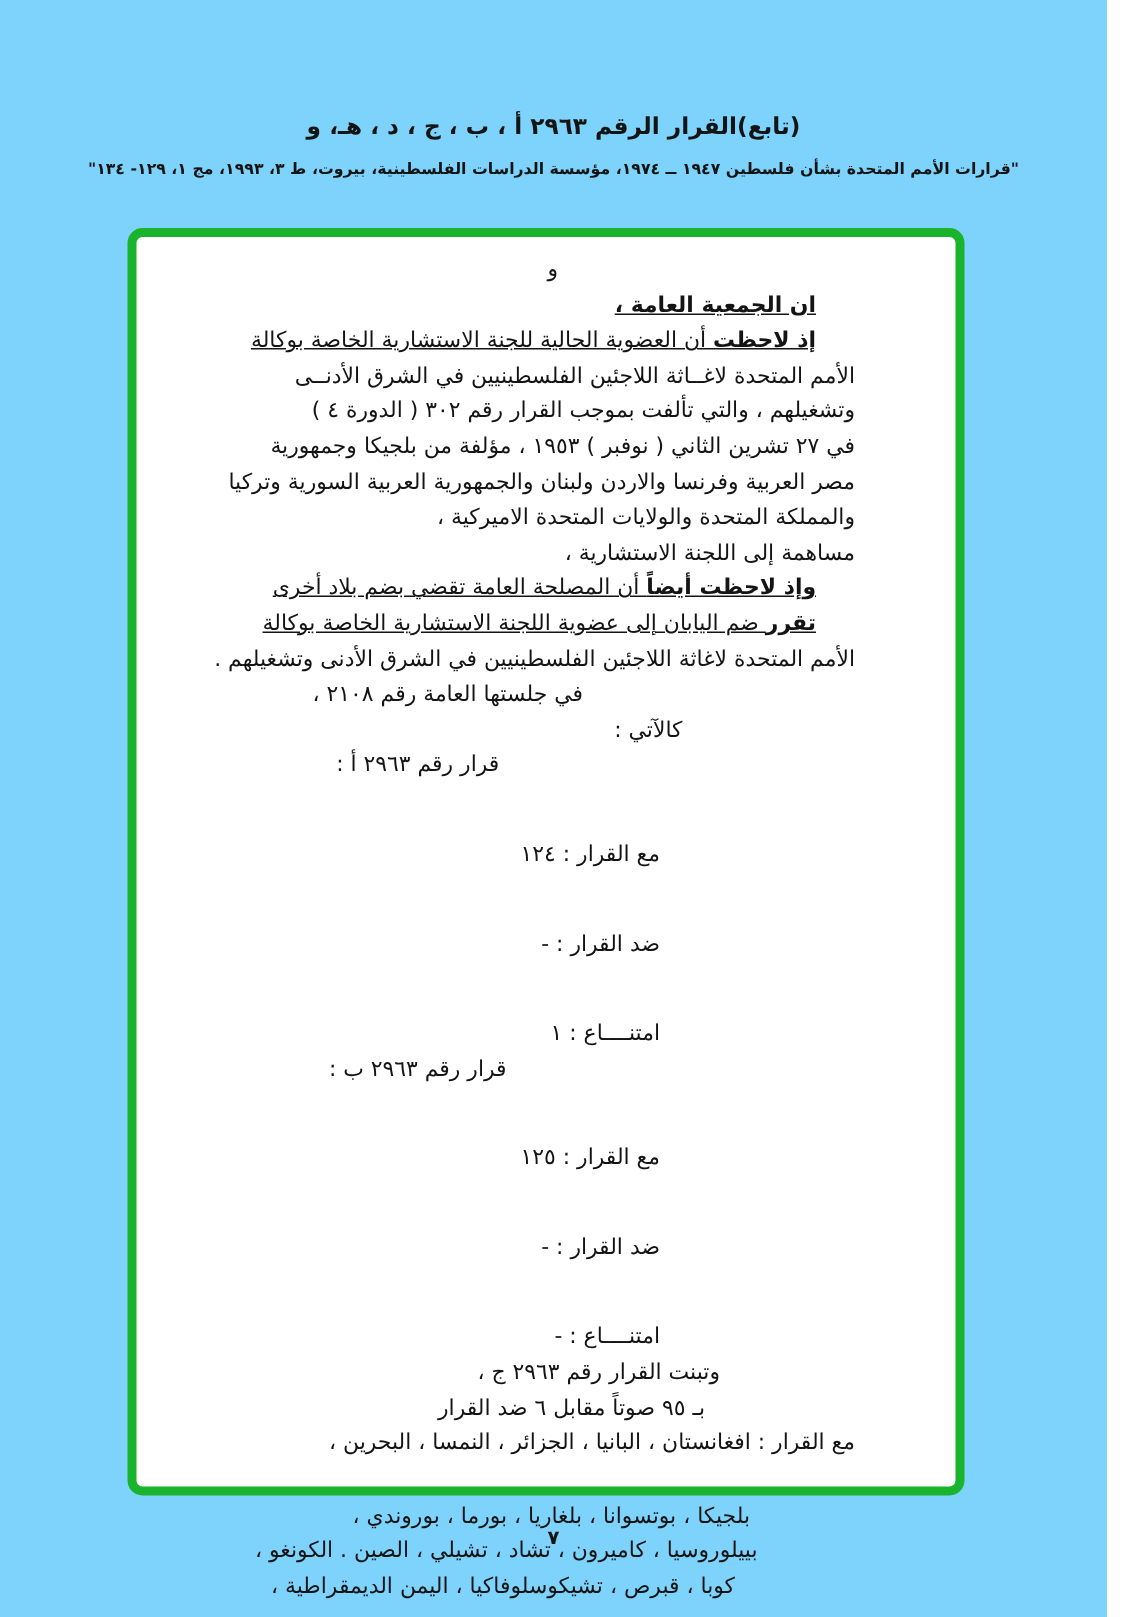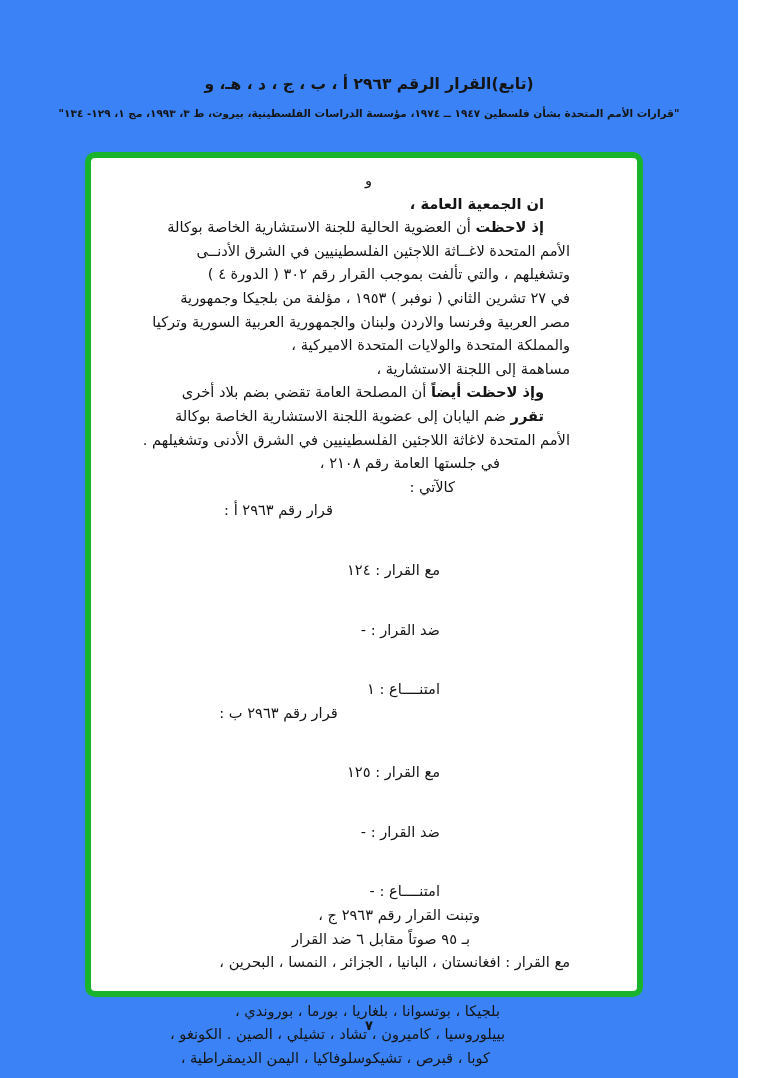--- a/index.html
+++ b/index.html
@@ -1,31 +1,31 @@
 <!DOCTYPE html>
 <html lang="ar"><head>
 <meta charset="utf-8">
 <style>
   html,body{margin:0;padding:0;background:#ffffff;}
-  .page{position:relative;width:738px;height:1078px;background:#3b82f6;overflow:hidden;
+  .page{position:relative;width:738px;height:1078px;background:#7dd3fc;overflow:hidden;
         font-family:"DejaVu Sans",sans-serif;color:#141414;}
   .hdr1{position:absolute;top:75px;left:0;right:0;text-align:center;direction:rtl;
         font-weight:bold;font-size:15.5px;}
   .hdr2{position:absolute;top:107px;left:0;right:0;text-align:center;direction:rtl;
         font-weight:bold;font-size:10.5px;}
   .greenbox{position:absolute;left:85px;top:152px;width:558px;height:845px;
         box-sizing:border-box;border:6px solid #1ab32c;border-radius:10px;background:#ffffff;}
   .content{position:absolute;top:10px;right:67px;left:6px;direction:rtl;text-align:right;
         font-size:14.6px;line-height:23.6px;white-space:nowrap;}
   .line{height:23.6px;}
   .line b{font-weight:bold;}
   .waw{text-align:center;padding-left:70px;}
-  .p  {padding-right:26px;}
+  .p  {padding-right:26px;text-decoration:underline;}
   .v1 {padding-right:80px;}
-  .v2 {padding-right:70px;}
+  .v2 {padding-right:70px;text-align:center;}
   .v3 {padding-right:115px;}
   .v4 {padding-right:110px;text-align:center;}
   .v5 {padding-right:130px;margin-top:36px;}
   .v6 {padding-right:90px;}
   .v7 {padding-right:100px;}
   .v8 {padding-right:120px;}
   .l1 {padding-right:70px;margin-top:25px;}
   .l2 {padding-right:65px;}
   .l3 {padding-right:80px;}
   .pagenum{position:absolute;top:1018px;left:0;right:0;text-align:center;

